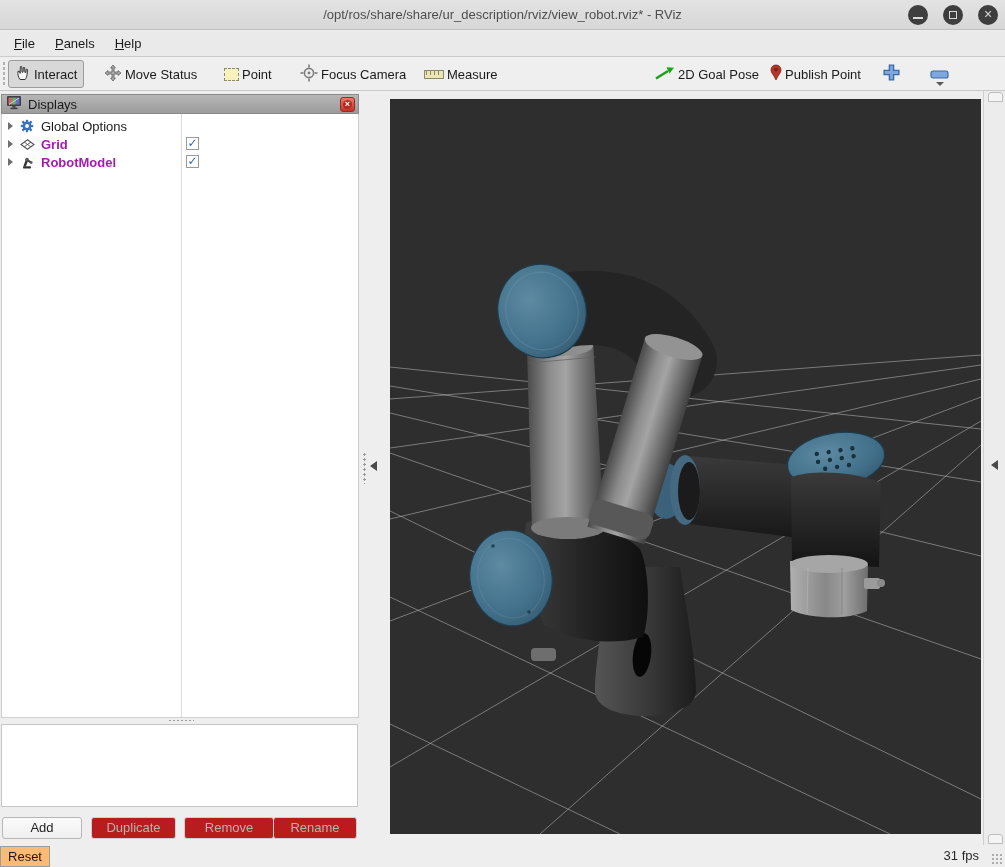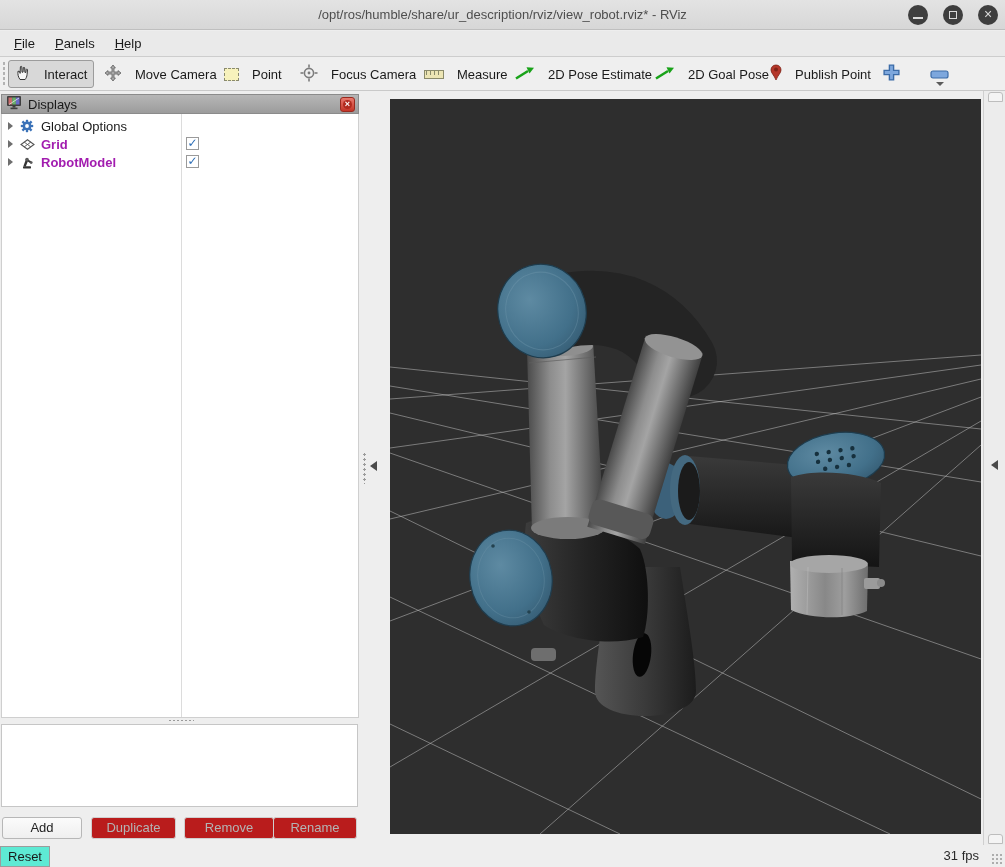--- a/index.html
+++ b/index.html
@@ -38,21 +38,21 @@
     position:absolute; left:0; top:57px; width:1005px; height:34px;
     background:#efefef; border-bottom:1px solid #c9c9c9;
   }
   .tb-handle {
     position:absolute; left:2px; top:4px; width:5px; height:26px;
     background-image:radial-gradient(#b3b3b3 1px, transparent 1.1px);
     background-size:4px 5px;
   }
   .tool {
     position:absolute; top:3px; height:28px; display:flex; align-items:center;
-    gap:13px; padding:0 6px; cursor:pointer; white-space:nowrap;
+    gap:3px; padding:0 6px; cursor:pointer; white-space:nowrap;
   }
   .tool.active {
     background:#d8d8d8; border:1px solid #9c9c9c; border-radius:3px;
   }
   .selbox { width:15px; height:13px; background:#f7f2bc; border:1px dashed #8a8a6e; }
   .ruler  { width:20px; height:9px; background:#ece5b4; border:1px solid #8a8a6a; position:relative; }
   .ruler:after{ content:""; position:absolute; left:1px; top:0; right:1px; height:4px;
     background:repeating-linear-gradient(90deg,#8a8a6a 0 1px,transparent 1px 4px); }
   .caret-down {
     position:absolute; width:0; height:0; border-left:4px solid transparent;
@@ -118,34 +118,34 @@
                border:1px solid #bdbdbd; border-radius:3px 3px 0 0; cursor:pointer; }
   
   .viewport {
     position:absolute; left:390px; top:99px; width:591px; height:735px;
     background:#2e2e2e; cursor:crosshair;
   }
   .viewport svg { display:block; width:100%; height:100%; }
   
   .statusbar { position:absolute; left:0; top:845px; width:1005px; height:22px; background:#eeeeee; }
   .reset-btn {
-    position:absolute; left:0; top:1px; width:50px; height:21px; background:#5eead4;
+    position:absolute; left:0; top:1px; width:50px; height:21px; background:#fdba74;
     border:1px solid #9c9c9c; text-align:center; line-height:19px; cursor:pointer;
   }
   .fps { position:absolute; right:26px; top:3px; color:#2a2a2a; }
   .grip {
     position:absolute; right:2px; bottom:2px; width:12px; height:12px;
     background-image:radial-gradient(#adadad 1px, transparent 1.1px); background-size:4px 4px;
   }
 </style>
 </head>
 <body>
 
 <div class="titlebar">
-  <div class="title">/opt/ros/humble/share/ur_description/rviz/view_robot.rviz* - RViz</div>
+  <div class="title">/opt/ros/share/share/ur_description/rviz/view_robot.rviz* - RViz</div>
   <div class="winbtn" style="left:908px">
       <div class="bar"></div>
     </div>
   <div class="winbtn" style="left:943px">
       <div class="sq"></div>
     </div>
   <div class="winbtn" style="left:978px">
       <div class="x">×</div>
     </div>
 </div>
@@ -167,21 +167,21 @@
     </span>
     <span>Interact</span>
   </div>
 
   <div class="tool" style="left:98px">
     <span>
       <svg width="18" height="18" viewBox="0 0 18 18">
           <path d="M9 1 L11.4 4 H10 V8 H14 V6.6 L17 9 L14 11.4 V10 H10 V14 H11.4 L9 17 L6.6 14 H8 V10 H4 V11.4 L1 9 L4 6.6 V8 H8 V4 H6.6 Z" fill="#a9a9a9" stroke="#5f5f5f" stroke-width="0.8"></path>
         </svg>
     </span>
-    <span>Move Camera</span>
+    <span>Move Status</span>
   </div>
 
   <div class="tool" style="left:218px">
     <span class="selbox"></span>
     <span>Point</span>
   </div>
 
   <div class="tool" style="left:294px">
     <span>
       <svg width="18" height="18" viewBox="0 0 18 18">
@@ -194,29 +194,20 @@
         </svg>
     </span>
     <span>Focus Camera</span>
   </div>
 
   <div class="tool" style="left:418px">
     <span class="ruler"></span>
     <span>Measure</span>
   </div>
 
-  <div class="tool" style="left:508px">
-    <span>
-      <svg width="21" height="16" viewBox="0 0 21 16">
-          <line x1="2" y1="13.5" x2="14" y2="6" stroke="#19a319" stroke-width="2.6"></line>
-          <polygon points="12.5,2.2 20,2.8 15.5,8.6" fill="#19a319"></polygon>
-        </svg>
-    </span>
-    <span>2D Pose Estimate</span>
-  </div>
 
   <div class="tool" style="left:648px">
     <span>
       <svg width="21" height="16" viewBox="0 0 21 16">
           <line x1="2" y1="13.5" x2="14" y2="6" stroke="#19a319" stroke-width="2.6"></line>
           <polygon points="12.5,2.2 20,2.8 15.5,8.6" fill="#19a319"></polygon>
         </svg>
     </span>
     <span>2D Goal Pose</span>
   </div>

